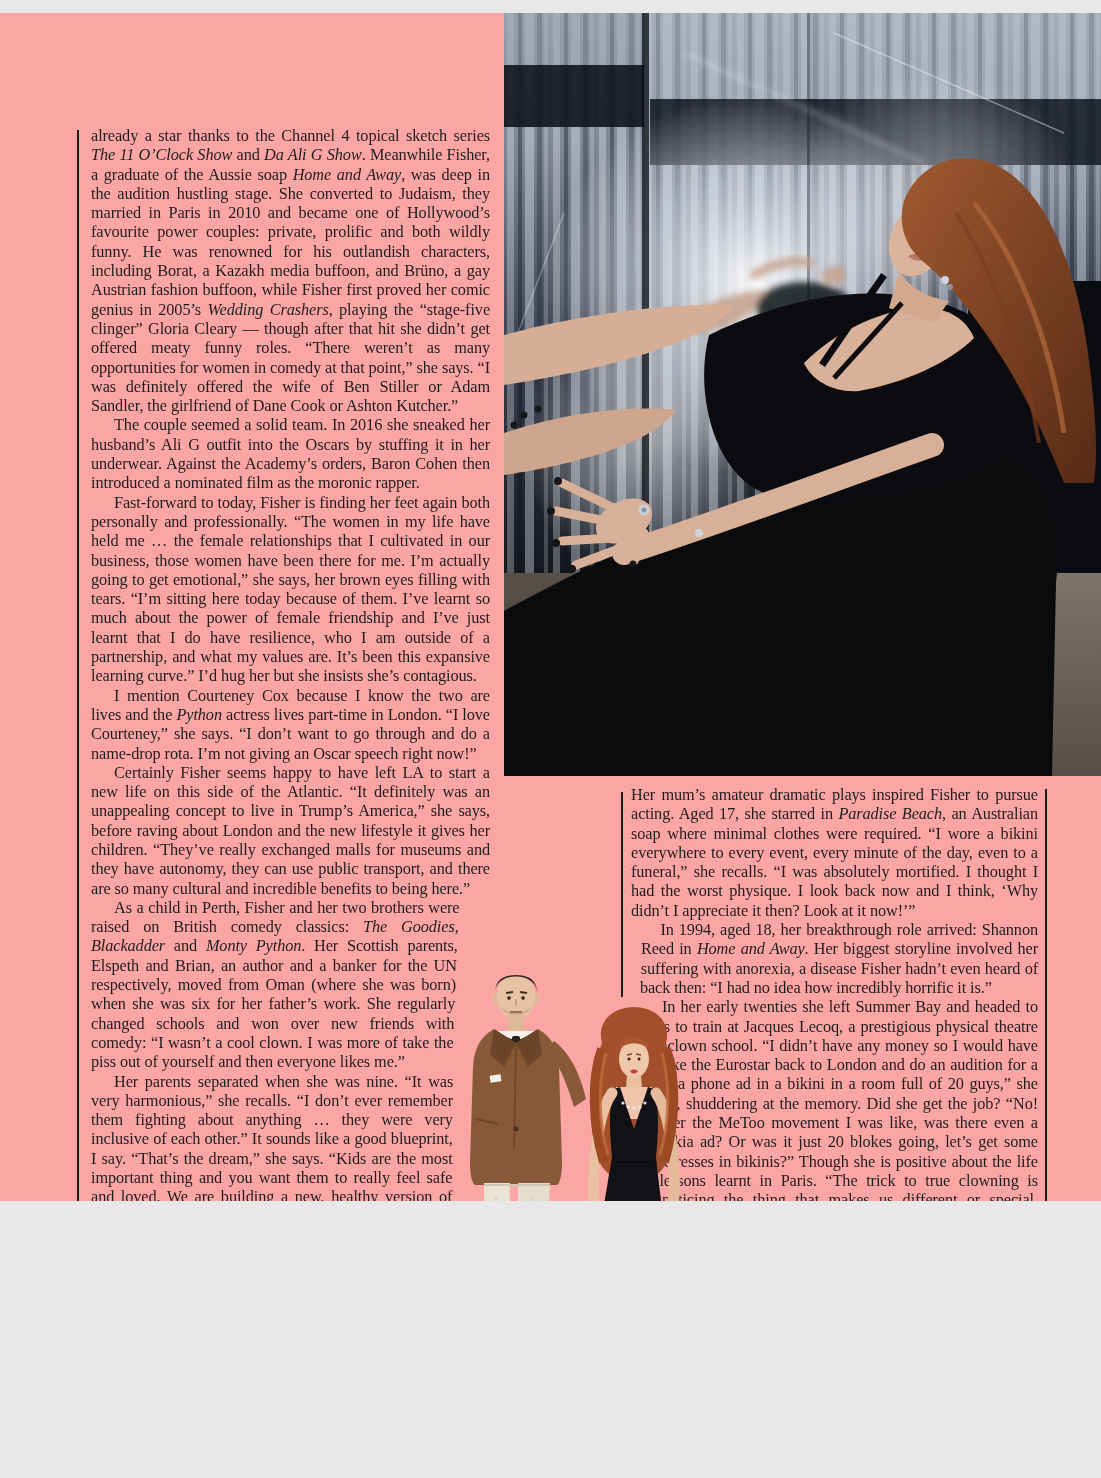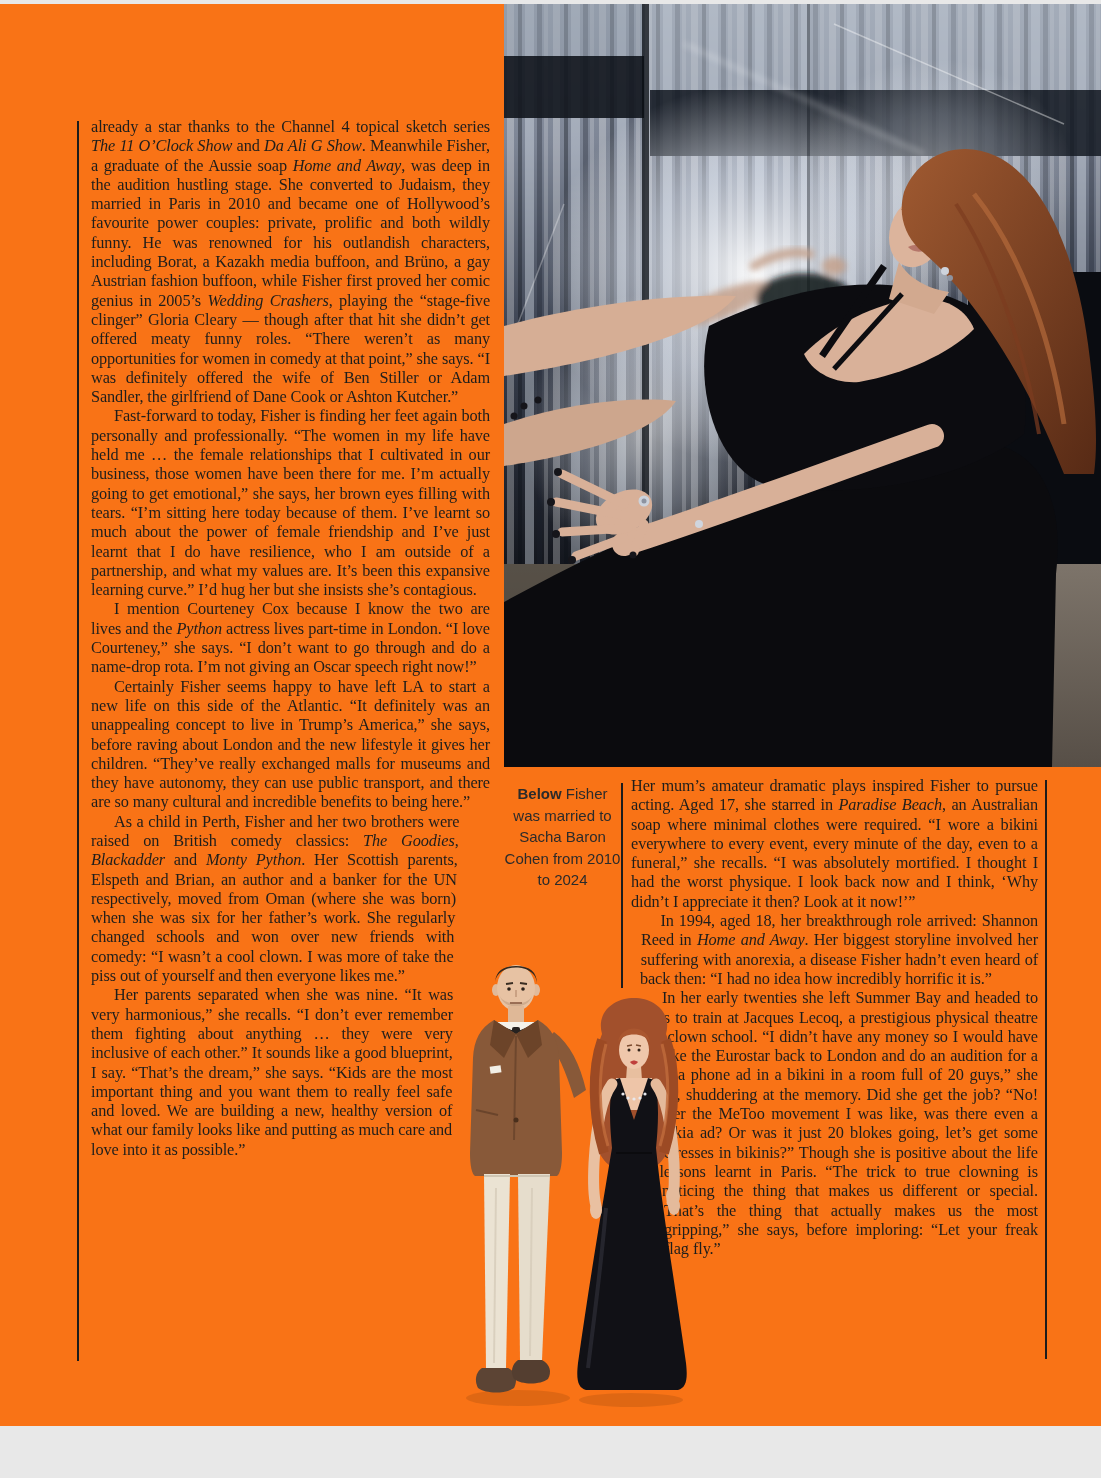--- a/index.html
+++ b/index.html
@@ -1,20 +1,20 @@
 <!DOCTYPE html>
 <html style="--body-text: #1e1e1c; --rule: #1c1c1c; --hero-skin: #d8b098; --hero-hair-light: #a05a31; --hero-hair-dark: #572a15; --hero-carpet-light: #7d746a; --hero-carpet-dark: #574f47; --hero-black: #0b0b0e; --cutout-jacket: #885939; --cutout-lapel: #6c4429; --cutout-trousers: #ebe3d3; --cutout-gown: #111116; --cutout-hair: #a2502c; --cutout-skin: #e9c0a1; --cutout-lips: #bf3f3c;"><head>
 <meta charset="utf-8">
 <style>
   html,body{margin:0;padding:0;background:#e8e8e8;}
   .page{
     position:relative;
-    width:1101px;height:1422px;
-    margin:4px auto;
-    background:#f97316;
+    width:1101px;height:1188px;
+    margin:13px auto;
+    background:#fca5a5;
     overflow:hidden;
     font-family:"Liberation Serif", serif;
     color:#1e1e1c;
   }
   .rule{position:absolute;background:#1c1c1c;}
   .rule-left{left:77px;top:117px;width:2px;height:1240px;}
   .rule-mid{left:621px;top:779px;width:2px;height:205px;}
   .rule-right{left:1045px;top:776px;width:2px;height:579px;}
 
   .body-col{position:absolute;font-size:16.3px;line-height:19.3px;letter-spacing:-0.1px;}
@@ -174,30 +174,28 @@
         <circle cx="446" cy="274" r="3" fill="#8d93a0"></circle>
     </svg>
   </div>
 
   <div class="rule rule-left"></div>
   <div class="rule rule-mid"></div>
   <div class="rule rule-right"></div>
 
   <div class="body-col col-left">
       <p><span>already a star thanks to the Channel 4 topical sketch series </span><i>The 11 O’Clock Show</i><span> and </span><i>Da Ali G Show</i><span>. Meanwhile Fisher, a graduate of the Aussie soap </span><i>Home and Away</i><span>, was deep in the audition hustling stage. She converted to Judaism, they married in Paris in 2010 and became one of Hollywood’s favourite power couples: private, prolific and both wildly funny. He was renowned for his outlandish characters, including Borat, a Kazakh media buffoon, and Brüno, a gay Austrian fashion buffoon, while Fisher first proved her comic genius in 2005’s </span><i>Wedding Crashers</i><span>, playing the “stage-five clinger” Gloria Cleary — though after that hit she didn’t get offered meaty funny roles. “There weren’t as many opportunities for women in comedy at that point,” she says. “I was definitely offered the wife of Ben Stiller or Adam Sandler, the girlfriend of Dane Cook or Ashton Kutcher.”</span></p>
+      <p><span>The couple seemed a solid team. In 2016 she sneaked her husband’s Ali G outfit into the Oscars by stuffing it in her underwear. Against the Academy’s orders, Baron Cohen then introduced a nominated film as the moronic rapper.</span></p>
       <p><span>Fast-forward to today, Fisher is finding her feet again both personally and professionally. “The women in my life have held me … the female relationships that I cultivated in our business, those women have been there for me. I’m actually going to get emotional,” she says, her brown eyes filling with tears. “I’m sitting here today because of them. I’ve learnt so much about the power of female friendship and I’ve just learnt that I do have resilience, who I am outside of a partnership, and what my values are. It’s been this expansive learning curve.” I’d hug her but she insists she’s contagious.</span></p>
       <p><span>I mention Courteney Cox because I know the two are lives and the </span><i>Python</i><span> actress lives part-time in London. “I love Courteney,” she says. “I don’t want to go through and do a name-drop rota. I’m not giving an Oscar speech right now!”</span></p>
       <p><span>Certainly Fisher seems happy to have left LA to start a new life on this side of the Atlantic. “It definitely was an unappealing concept to live in Trump’s America,” she says, before raving about London and the new lifestyle it gives her children. “They’ve really exchanged malls for museums and they have autonomy, they can use public transport, and there are so many cultural and incredible benefits to being here.”</span></p>
       <p><span class="wrap-right"></span><span>As a child in Perth, Fisher and her two brothers were raised on British comedy classics: </span><i>The Goodies</i><span>, </span><i>Blackadder</i><span> and </span><i>Monty Python</i><span>. Her Scottish parents, Elspeth and Brian, an author and a banker for the UN respectively, moved from Oman (where she was born) when she was six for her father’s work. She regularly changed schools and won over new friends with comedy: “I wasn’t a cool clown. I was more of take the piss out of yourself and then everyone likes me.”</span></p>
       <p><span>Her parents separated when she was nine. “It was very harmonious,” she recalls. “I don’t ever remember them fighting about anything … they were very inclusive of each other.” It sounds like a good blueprint, I say. “That’s the dream,” she says. “Kids are the most important thing and you want them to really feel safe and loved. We are building a new, healthy version of what our family looks like and putting as much care and love into it as possible.”</span></p>
     </div>
 
-  <div class="caption">
-    <b>Below</b><span> Fisher was married to Sacha Baron Cohen from 2010 to 2024</span>
-  </div>
 
   <div class="body-col col-right">
       <p><span>Her mum’s amateur dramatic plays inspired Fisher to pursue acting. Aged 17, she starred in </span><i>Paradise Beach</i><span>, an Australian soap where minimal clothes were required. “I wore a bikini everywhere to every event, every minute of the day, even to a funeral,” she recalls. “I was absolutely mortified. I thought I had the worst physique. I look back now and I think, ‘Why didn’t I appreciate it then? Look at it now!’”</span></p>
       <p><span class="wrap-left"></span><span>In 1994, aged 18, her breakthrough role arrived: Shannon Reed in </span><i>Home and Away</i><span>. Her biggest storyline involved her suffering with anorexia, a disease Fisher hadn’t even heard of back then: “I had no idea how incredibly horrific it is.”</span></p>
       <p><span>In her early twenties she left Summer Bay and headed to Paris to train at Jacques Lecoq, a prestigious physical theatre and clown school. “I didn’t have any money so I would have to take the Eurostar back to London and do an audition for a Nokia phone ad in a bikini in a room full of 20 guys,” she says, shuddering at the memory. Did she get the job? “No! After the MeToo movement I was like, was there even a Nokia ad? Or was it just 20 blokes going, let’s get some actresses in bikinis?” Though she is positive about the life lessons learnt in Paris. “The trick to true clowning is noticing the thing that makes us different or special. That’s the thing that actually makes us the most gripping,” she says, before imploring: “Let your freak flag fly.”</span></p>
     </div>
 
   <div class="cutout" aria-label="Sacha Baron Cohen in a brown jacket, bow tie and cream trousers standing beside Isla Fisher in a long black gown">
     <svg viewBox="0 0 255 470" preserveAspectRatio="none">
       <ellipse cx="72" cy="450" rx="52" ry="8" fill="#000000" opacity="0.1"></ellipse>

